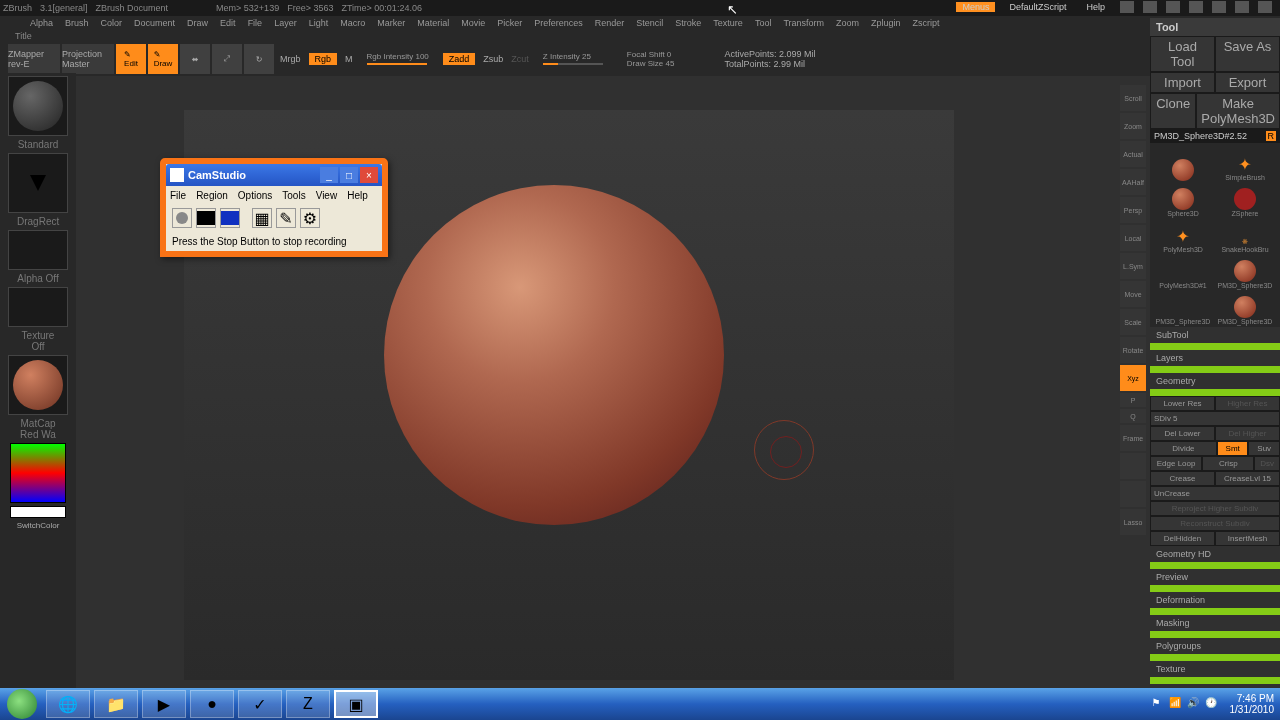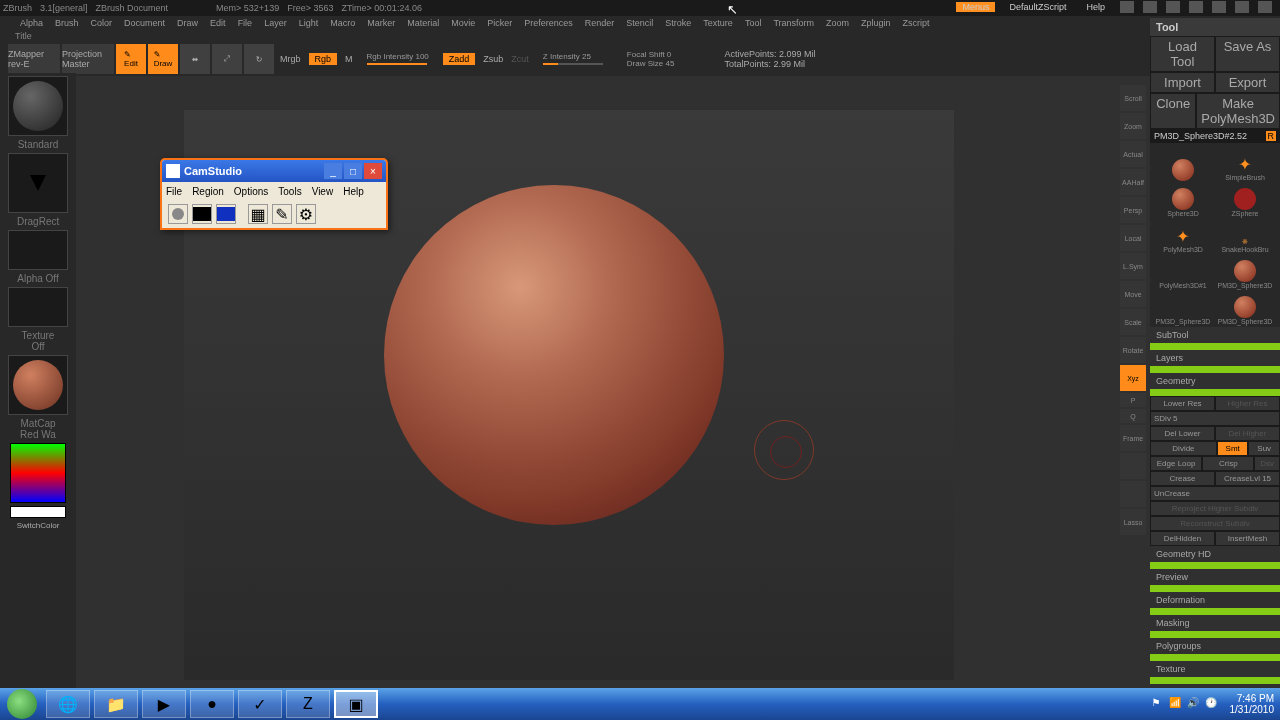--- a/index.html
+++ b/index.html
@@ -7,21 +7,21 @@
 
 
 .titlebar { height: 16px; background: #1a1a1a; display: flex; align-items: center; font-size: 9px; color: #888; padding: 0 3px; }
 .titlebar span { margin-right: 8px; }
 .titlebar-right { position: absolute; right: 0; top: 0; height: 13px; display: flex; align-items: center; }
 .titlebar-right .btn { padding: 0 6px; font-size: 9px; color: #ccc; cursor: pointer; }
 .menus-btn { background: #ff9020; color: #000; padding: 0 8px; font-weight: normal; }
 .titlebar-icon { width: 14px; height: 12px; background: #555; margin: 0 1px; display: inline-block; }
 
 
-.menubar { height: 14px; background: #282828; display: flex; align-items: center; font-size: 9px; color: #999; padding-left: 20px; }
+.menubar { height: 14px; background: #282828; display: flex; align-items: center; font-size: 9px; color: #999; padding-left: 30px; }
 .menubar span { margin-right: 12px; cursor: pointer; }
 
 
 .titlerow { height: 12px; background: #282828; font-size: 9px; color: #888; padding-left: 15px; display: flex; align-items: center; }
 
 
 .toolbar { height: 34px; background: #282828; display: flex; align-items: center; padding: 0 8px; position: relative; }
 .tool-btn { width: 30px; height: 30px; background: #404040; margin-right: 2px; display: flex; flex-direction: column; align-items: center; justify-content: center; font-size: 8px; color: #aaa; }
 .tool-btn.orange { background: #ff8c1a; color: #000; }
 .tool-btn.zmapper { width: 52px; height: 30px; background: #3a3a3a; font-size: 9px; }
@@ -64,21 +64,21 @@
 .tool-grid-icon { width: 22px; height: 22px; border-radius: 50%; }
 .tg-sphere-red { background: radial-gradient(circle at 35% 30%, #d08060, #802818); }
 .tg-star { color: #ff9020; font-size: 16px; }
 .tp-section { font-size: 9px; color: #aaa; padding: 3px 6px; background: #303030; border-bottom: 7px solid #84cc16; }
 .tp-sub { display: flex; font-size: 8px; }
 .tp-sub span { flex: 1; padding: 2px 3px; background: #353535; border: 1px solid #1a1a1a; color: #999; text-align: center; }
 .tp-sub span.orange { background: #ff8c1a; color: #000; }
 .tp-sub span.dim { color: #555; }
 
 
-.camstudio { position: absolute; left: 160px; top: 158px; width: 228px; background: #ece9d8; border: 2px solid #f97316; border-radius: 5px 5px 0 0; box-shadow: 2px 2px 6px rgba(0,0,0,0.5); }
+.camstudio { position: absolute; left: 160px; top: 158px; width: 228px; background: #ece9d8; border: 6px solid #f97316; border-radius: 5px 5px 0 0; box-shadow: 2px 2px 6px rgba(0,0,0,0.5); }
 .cs-titlebar { height: 22px; background: linear-gradient(to bottom, #3b78e7, #2454c4); display: flex; align-items: center; padding: 0 4px; border-radius: 3px 3px 0 0; }
 .cs-titlebar-icon { width: 14px; height: 14px; background: #fff; margin-right: 4px; }
 .cs-title { color: #fff; font-size: 11px; font-weight: bold; flex: 1; }
 .cs-winbtn { width: 18px; height: 16px; margin-left: 2px; display: flex; align-items: center; justify-content: center; font-size: 10px; }
 .cs-min { background: #4a7de0; color: #fff; }
 .cs-max { background: #4a7de0; color: #fff; }
 .cs-close { background: #e04a3a; color: #fff; }
 .cs-menubar { height: 18px; display: flex; align-items: center; padding: 0 4px; font-size: 10px; color: #000; background: #ede8d8; }
 .cs-menubar span { margin-right: 10px; }
 .cs-toolbar { height: 28px; display: flex; align-items: center; padding: 0 6px; background: #ede8d8; }
@@ -370,20 +370,21 @@
     <div class="cs-tbtn">
         <div class="cs-pause" style="height:14px"></div>
       </div>
     <div class="cs-tbtn">
         <div class="cs-stop" style="height:14px"></div>
       </div>
     <div class="cs-tbtn" style="margin-left:8px">▦</div>
     <div class="cs-tbtn">✎</div>
     <div class="cs-tbtn">⚙</div>
   </div>
+  <div class="cs-status">Press the Stop Button to stop recording</div>
 </div>
 
 <div class="taskbar">
   <div class="start-btn">
       <div class="start-orb"></div>
     </div>
   <div class="task-item">🌐</div>
   <div class="task-item">📁</div>
   <div class="task-item">▶</div>
   <div class="task-item">●</div>

